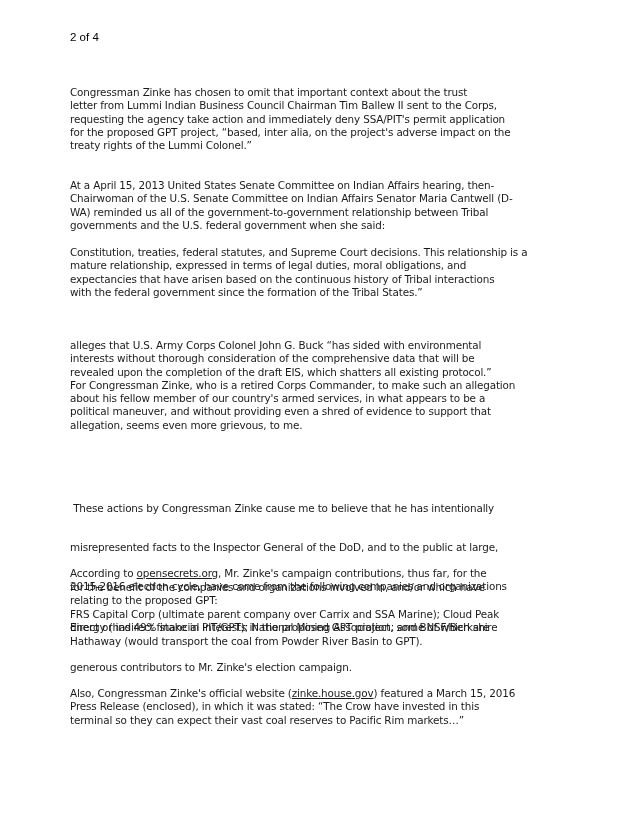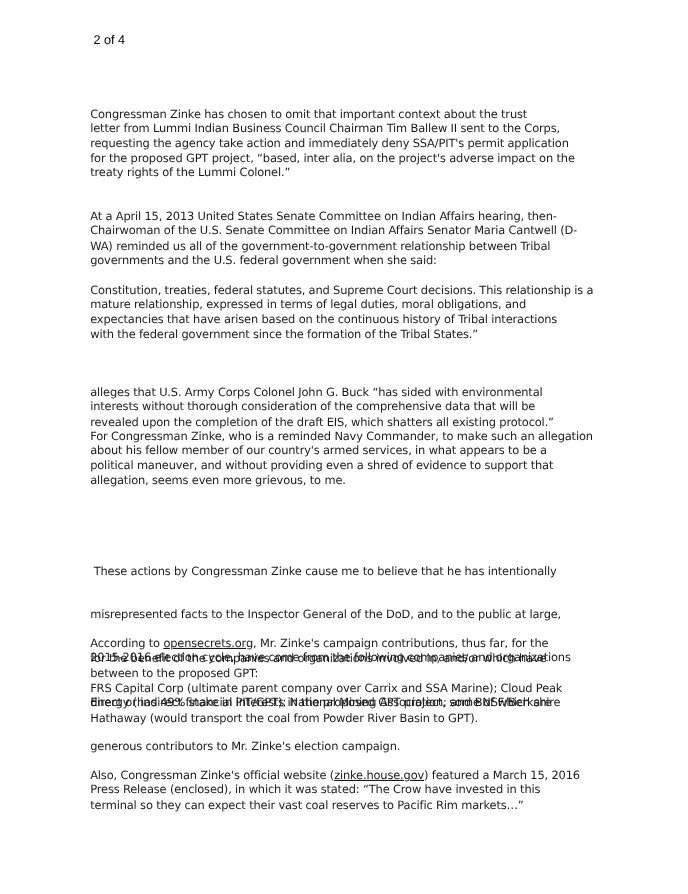--- a/index.html
+++ b/index.html
@@ -4,27 +4,27 @@
 <style>
   html, body { margin: 0; padding: 0; background: #ffffff; }
   body {
     width: 625px; height: 813px; position: relative; overflow: hidden;
     font-family: "DejaVu Sans", sans-serif;
     color: #1a1a1a;
   }
   .page-num {
     position: absolute; left: 70px; top: 31px;
     font-family: "Liberation Sans", sans-serif;
-    font-size: 11.5px; color: #000; margin-left: 15px;
+    font-size: 11.5px; color: #000;
   }
   .para {
     position: absolute; left: 70px; width: 500px;
     font-size: 10.4px; line-height: 13.3px;
     letter-spacing: -0.15px;
-    margin: 12px;
+    margin: 0;
     white-space: normal;
   }
   .line { display: block; white-space: nowrap; }
   .link { text-decoration: underline; color: #1a1a1a; cursor: pointer; }
 </style>
 </head>
 <body>
 
 <div class="page-num">2 of 4</div>
 
@@ -47,38 +47,38 @@
   <span class="line">Constitution, treaties, federal statutes, and Supreme Court decisions. This relationship is a</span>
   <span class="line">mature relationship, expressed in terms of legal duties, moral obligations, and</span>
   <span class="line">expectancies that have arisen based on the continuous history of Tribal interactions</span>
   <span class="line">with the federal government since the formation of the Tribal States.”</span>
 </p>
 
 <p class="para" style="top:339px">
   <span class="line">alleges that U.S. Army Corps Colonel John G. Buck “has sided with environmental</span>
   <span class="line">interests without thorough consideration of the comprehensive data that will be</span>
   <span class="line">revealed upon the completion of the draft EIS, which shatters all existing protocol.”</span>
-  <span class="line">For Congressman Zinke, who is a reminded Navy Commander, to make such an allegation</span>
+  <span class="line">For Congressman Zinke, who is a retired Corps Commander, to make such an allegation</span>
   <span class="line">about his fellow member of our country's armed services, in what appears to be a</span>
   <span class="line">political maneuver, and without providing even a shred of evidence to support that</span>
   <span class="line">allegation, seems even more grievous, to me.</span>
 </p>
 
 <p class="para" style="top:475px; white-space:pre">
   <span class="line" style="white-space:pre"> These actions by Congressman Zinke cause me to believe that he has intentionally</span>
   <span class="line">misrepresented facts to the Inspector General of the DoD, and to the public at large,</span>
   <span class="line">for the benefit of the companies and organizations involved in, and/or which have</span>
   <span class="line">direct or indirect financial interests in the proposed GPT project, some of which are</span>
   <span class="line">generous contributors to Mr. Zinke's election campaign.</span>
 </p>
 
 <p class="para" style="top:567px">
   <span class="line"><span>According to </span><a class="link">opensecrets.org</a><span>, Mr. Zinke's campaign contributions, thus far, for the</span></span>
   <span class="line">2015-2016 election cycle, have come from the following companies and organizations</span>
-  <span class="line">between to the proposed GPT:</span>
+  <span class="line">relating to the proposed GPT:</span>
 </p>
 
 <p class="para" style="top:608px">
   <span class="line">FRS Capital Corp (ultimate parent company over Carrix and SSA Marine); Cloud Peak</span>
   <span class="line">Energy (has 49% stake in PIT/GPT); National Mining Association; and BNSF/Berkshire</span>
   <span class="line">Hathaway (would transport the coal from Powder River Basin to GPT).</span>
 </p>
 
 <p class="para" style="top:687px">
   <span class="line"><span>Also, Congressman Zinke's official website (</span><a class="link">zinke.house.gov</a><span>) featured a March 15, 2016</span></span>

